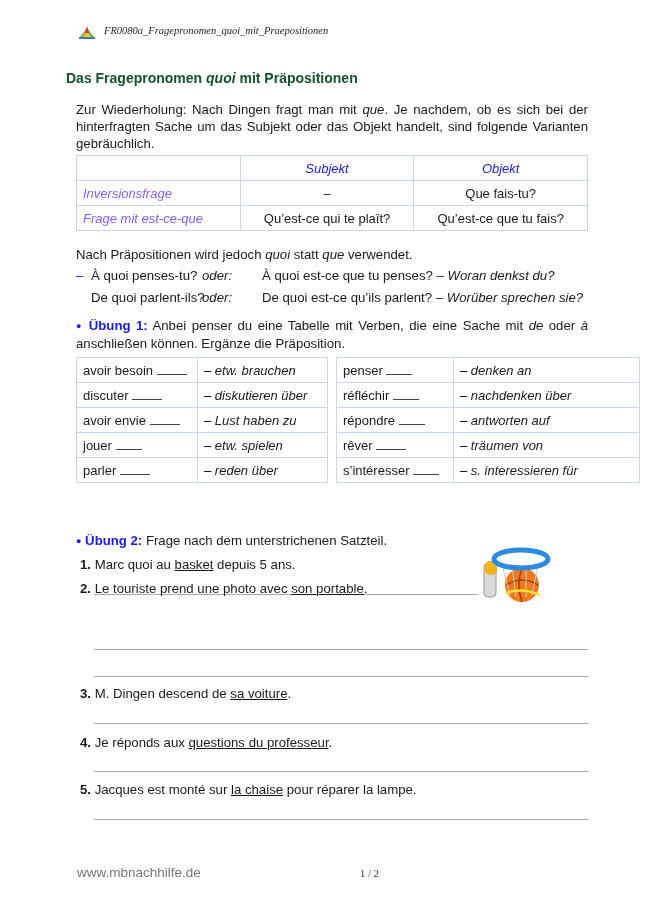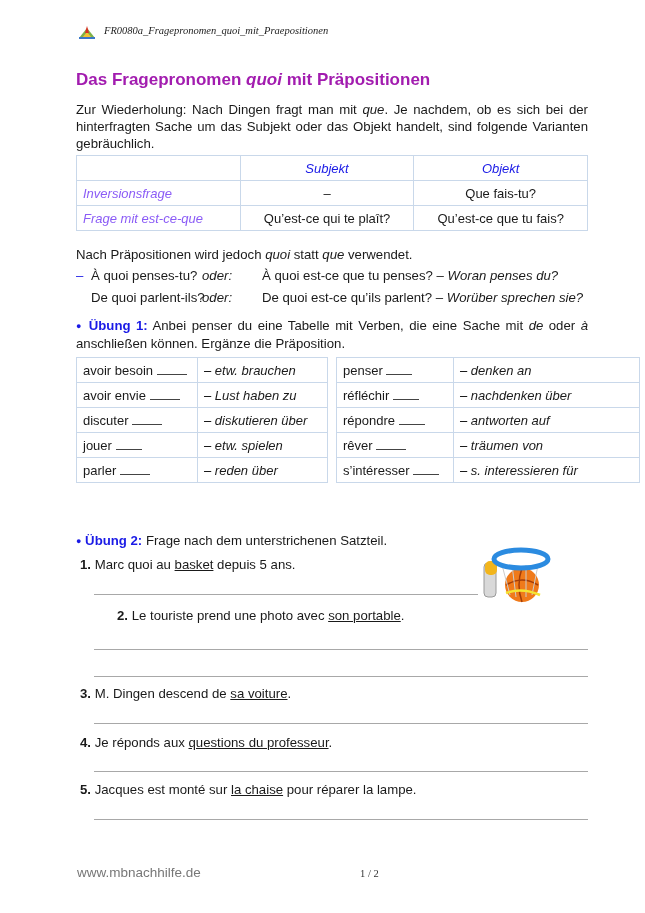--- a/index.html
+++ b/index.html
@@ -2,21 +2,21 @@
 <html><head>
 <meta charset="utf-8">
 <style>
   html, body { margin: 0; padding: 0; background: #ffffff; }
   body { width: 645px; height: 913px; position: relative; overflow: hidden;
          font-family: "Liberation Sans", "DejaVu Sans", sans-serif; color: #1a1a1a; }
   .abs { position: absolute; }
   .header { left: 78px; top: 25px; display: flex; align-items: flex-start; gap: 8px; }
   .header-text { font-family: "Liberation Serif", "DejaVu Serif", serif; font-style: italic; font-size: 10.5px; color: #222; }
   .logo { width: 18px; height: 14px; }
-  .title { left: 76px; top: 70px; font-size: 17px; font-weight: bold; color: #a21caf; }
+  .title { left: 66px; top: 70px; font-size: 14px; font-weight: bold; color: #14532d; }
   .title i { font-weight: bold; }
   .para { left: 76px; width: 512px; font-size: 13.2px; line-height: 17px; text-align: justify; }
   .blue { color: #1a1ae6; }
   table.grid { border-collapse: collapse; }
   table.grid td { border: 1px solid #c9d8ea; font-size: 13px; height: 24px; padding: 0 6px; }
   .t1 { left: 76px; top: 155px; width: 512px; }
   .t1 td.c0 { width: 153px; }
   .t1 td.c1, .t1 td.c2 { text-align: center; width: 165px; }
   .t1 td.hdr { color: #1a1ae6; font-style: italic; }
   .t1 td.rowlabel { color: #8b5cf6; font-style: italic; }
@@ -83,21 +83,21 @@
 
 <div class="abs para" style="top:246px;">
   <span>Nach Präpositionen wird jedoch </span><i>quoi</i><span> statt </span><i>que</i><span> verwendet.</span>
 </div>
 
 <div class="abs ex-row" style="top:268px;">
   <span class="blue" style="width:15px;">–</span>
   <span style="width:111px;">À quoi penses-tu?</span>
   <span style="width:60px;font-style:italic;">oder:</span>
   <span>À quoi est-ce que tu penses? – </span>
-  <span style="font-style:italic;">Woran penses du?</span>
+  <span style="font-style:italic;">Woran denkst du?</span>
 </div>
 <div class="abs ex-row" style="top:290px;">
   <span style="width:15px;"></span>
   <span style="width:111px;">De quoi parlent-ils?</span>
   <span style="width:60px;font-style:italic;">oder:</span>
   <span>De quoi est-ce qu’ils parlent? – </span>
   <span style="font-style:italic;">Worüber sprechen sie?</span>
 </div>
 
 <div class="abs para" style="top:317px;">
@@ -105,26 +105,26 @@
   <b class="blue">Übung 1:</b><span> Anbei penser du eine Tabelle mit Verben, die eine Sache mit </span><i>de</i><span> oder </span><i>à</i><span> anschließen können. Ergänze die Präposition.</span>
 </div>
 
 <table class="abs grid verb-table vt-left">
   <tbody>
       <tr>
     <td class="v"><span>avoir besoin</span> <span class="blank" style="width:30px;"></span></td>
     <td class="m">– etw. brauchen</td>
   </tr>
   <tr>
+    <td class="v"><span>discuter</span> <span class="blank" style="width:30px;"></span></td>
+    <td class="m">– diskutieren über</td>
+  </tr>
+  <tr>
     <td class="v"><span>avoir envie</span> <span class="blank" style="width:30px;"></span></td>
     <td class="m">– Lust haben zu</td>
-  </tr>
-  <tr>
-    <td class="v"><span>discuter</span> <span class="blank" style="width:30px;"></span></td>
-    <td class="m">– diskutieren über</td>
   </tr>
   <tr>
     <td class="v"><span>jouer</span> <span class="blank" style="width:26px;"></span></td>
     <td class="m">– etw. spielen</td>
   </tr>
   <tr>
     <td class="v"><span>parler</span> <span class="blank" style="width:30px;"></span></td>
     <td class="m">– reden über</td>
   </tr>
 </tbody>
@@ -169,21 +169,21 @@
   <path d="M20 20 L28 50 M30 20 L34 52 M44 20 L44 52 M56 20 L50 50" stroke="#cccccc" stroke-width="1"></path>
   <path d="M24 48 Q40 42 58 50" stroke="#f5e431" stroke-width="2.5" fill="none"></path>
   <ellipse cx="39" cy="14" rx="27" ry="9" fill="none" stroke="#2b8be0" stroke-width="5"></ellipse>
 </svg>
 
 <div class="abs q" style="top:557px;">
   <b>1.</b><span> Marc quoi au </span><u>basket</u><span> depuis 5 ans.</span>
 </div>
 <div class="abs line" style="left:94px;top:594px;width:384px;"></div>
 
-<div class="abs q" style="top:608px;margin-left:37px;">
+<div class="abs q" style="top:581px;">
   <b>2.</b><span> Le touriste prend une photo avec </span><u>son portable</u><span>.</span>
 </div>
 <div class="abs line" style="left:94px;top:649px;width:494px;"></div>
 <div class="abs line" style="left:94px;top:676px;width:494px;"></div>
 
 <div class="abs q" style="top:686px;">
   <b>3.</b><span> M. Dingen descend de </span><u>sa voiture</u><span>.</span>
 </div>
 <div class="abs line" style="left:94px;top:723px;width:494px;"></div>
 

